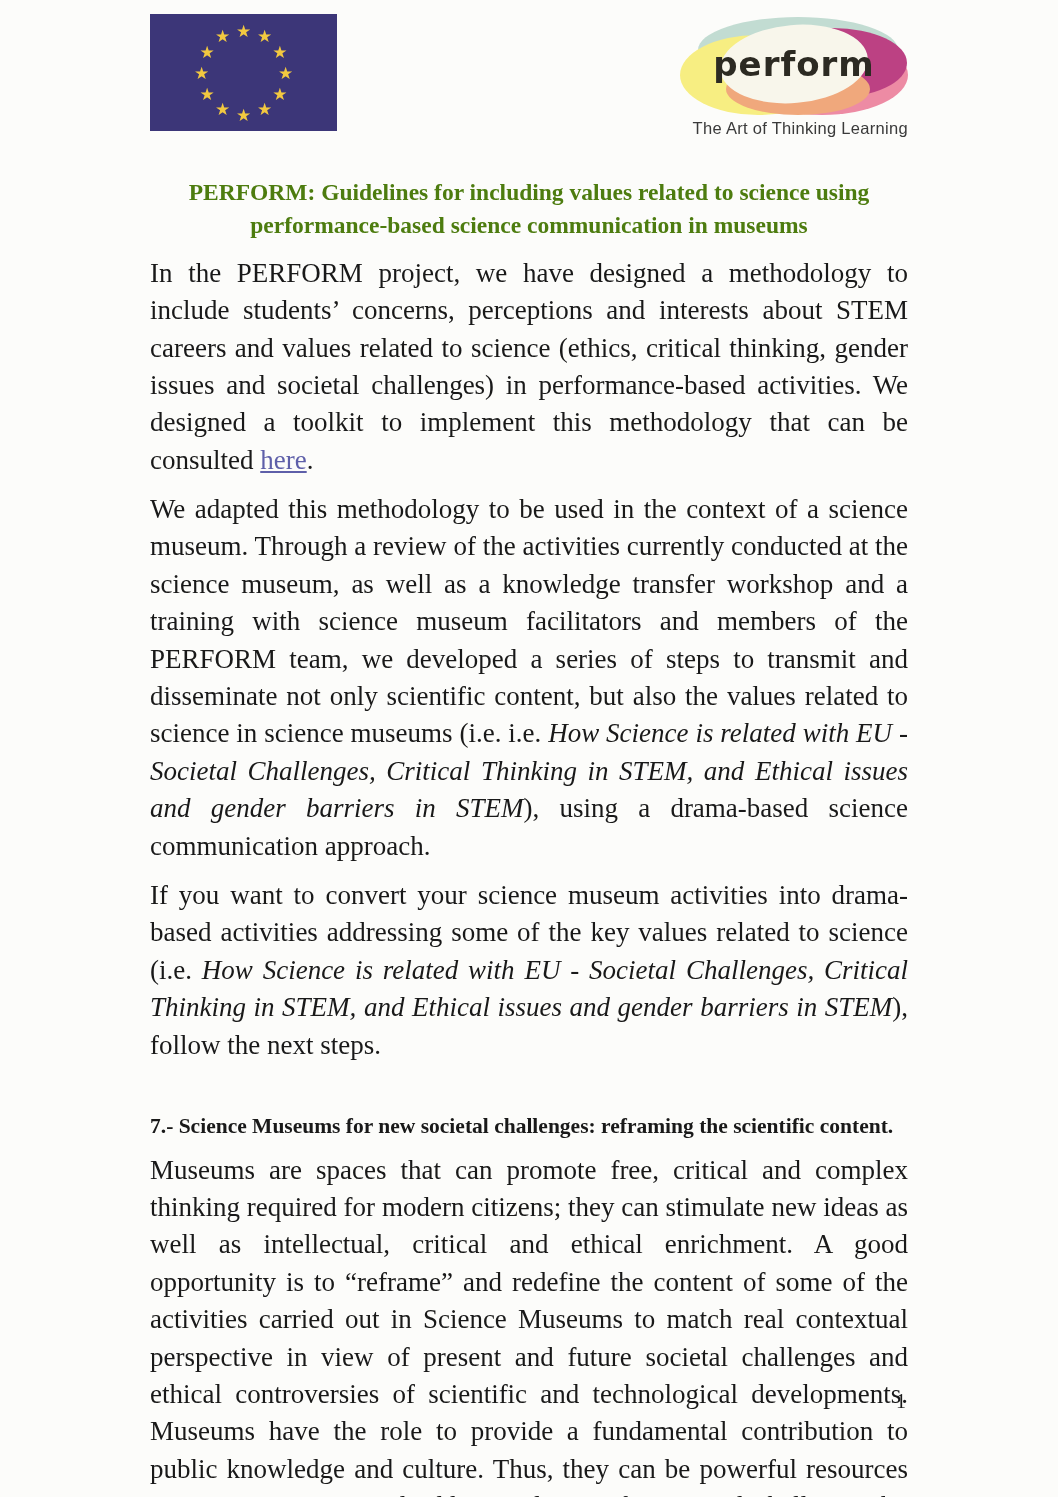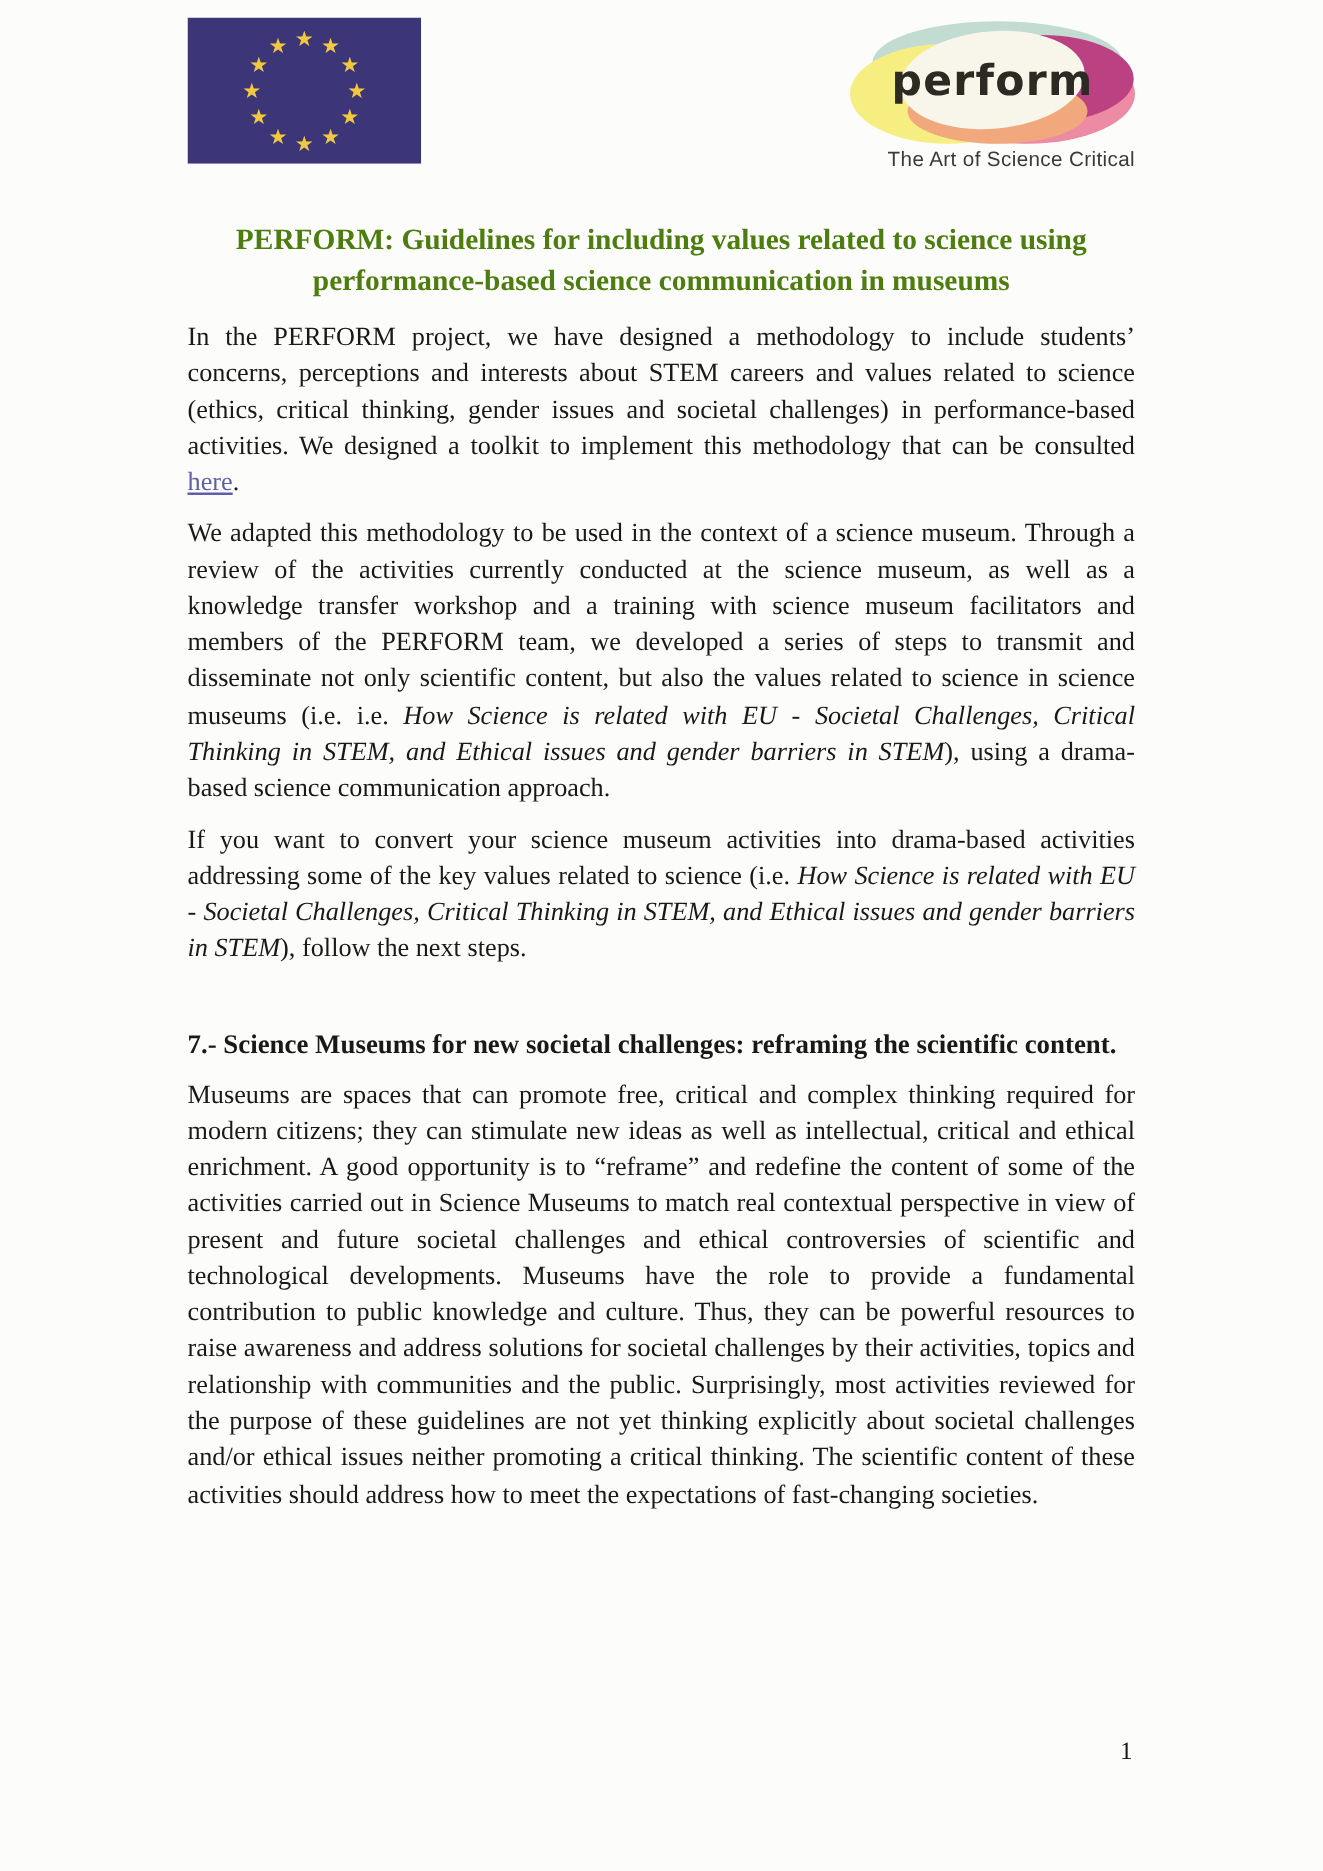--- a/index.html
+++ b/index.html
@@ -18,21 +18,21 @@
     font-family:"Liberation Sans","DejaVu Sans",sans-serif;
     font-size:16.5px; color:#3a3a3a; margin-top:3px; letter-spacing:0.3px;
     white-space:nowrap;
   }
   h1.doc-title {
     margin:38px 0 12px 0;
     font-size:23.5px; font-weight:bold; line-height:1.42;
     text-align:center; color:#4d7c0f;
   }
   p.body-par {
-    font-size:21px; line-height:1.385; text-align:justify;
+    font-size:27px; line-height:1.385; text-align:justify;
     margin:0 0 12px 0;
   }
   p.body-par a.doclink {
     color:#5e5fa9; text-decoration:underline; cursor:pointer;
   }
   p.lets { margin-top:50px; margin-bottom:0; text-align:left; }
   h2.sec-heading {
     font-size:21.5px; font-weight:bold; line-height:1.38;
     text-align:justify; margin:48px 0 10px 0; color:#191919;
   }
@@ -72,21 +72,21 @@
     <div class="logo-block">
       <svg width="228" height="102" viewBox="0 0 228 102">
         <ellipse cx="118" cy="36" rx="100" ry="33" fill="#c2dcd2"></ellipse>
         <ellipse cx="78" cy="61" rx="78" ry="40" fill="#f7ee82"></ellipse>
         <ellipse cx="142" cy="61" rx="86" ry="40" fill="#ed8ba4"></ellipse>
         <ellipse cx="153" cy="49" rx="74" ry="35" fill="#bc4183"></ellipse>
         <ellipse cx="118" cy="75" rx="72" ry="26" fill="#f0a87c"></ellipse>
         <ellipse cx="114" cy="50" rx="74" ry="39" fill="#f8f6eb" transform="rotate(-5 114 50)"></ellipse>
         <text x="114" y="62" text-anchor="middle" font-family="DejaVu Sans, sans-serif" font-weight="bold" font-size="34" letter-spacing="1" fill="#2c2a22">perform</text>
       </svg>
-      <div class="tagline">The Art of Science Critical</div>
+      <div class="tagline">The Art of Thinking Learning</div>
     </div>
   </header>
 
   <h1 class="doc-title">PERFORM: Guidelines for including values related to science using performance-based science communication in museums</h1>
 
   <p class="body-par"><span>In the PERFORM project, we have designed a methodology to include students’ concerns, perceptions and interests about STEM careers and values related to science (ethics, critical thinking, gender issues and societal challenges) in performance-based activities. We designed a toolkit to implement this methodology that can be consulted </span><a class="doclink" href="#">here</a><span>.</span></p>
 
   <p class="body-par"><span>We adapted this methodology to be used in the context of a science museum. Through a review of the activities currently conducted at the science museum, as well as a knowledge transfer workshop and a training with science museum facilitators and members of the PERFORM team, we developed a series of steps to transmit and disseminate not only scientific content, but also the values related to science in science museums (i.e. i.e. </span><em>How Science is related with EU - Societal Challenges, Critical Thinking in STEM, and Ethical issues and gender barriers in STEM</em><span>), using a drama-based science communication approach.</span></p>
 
   <p class="body-par"><span>If you want to </span><strong>convert your science museum activities into drama-based activities addressing some of the key values related to science (</strong><span>i.e. </span><em>How Science is related with EU - Societal Challenges, Critical Thinking in STEM, and Ethical issues and gender barriers in STEM</em><strong>),</strong><span> follow the next steps.</span></p>

